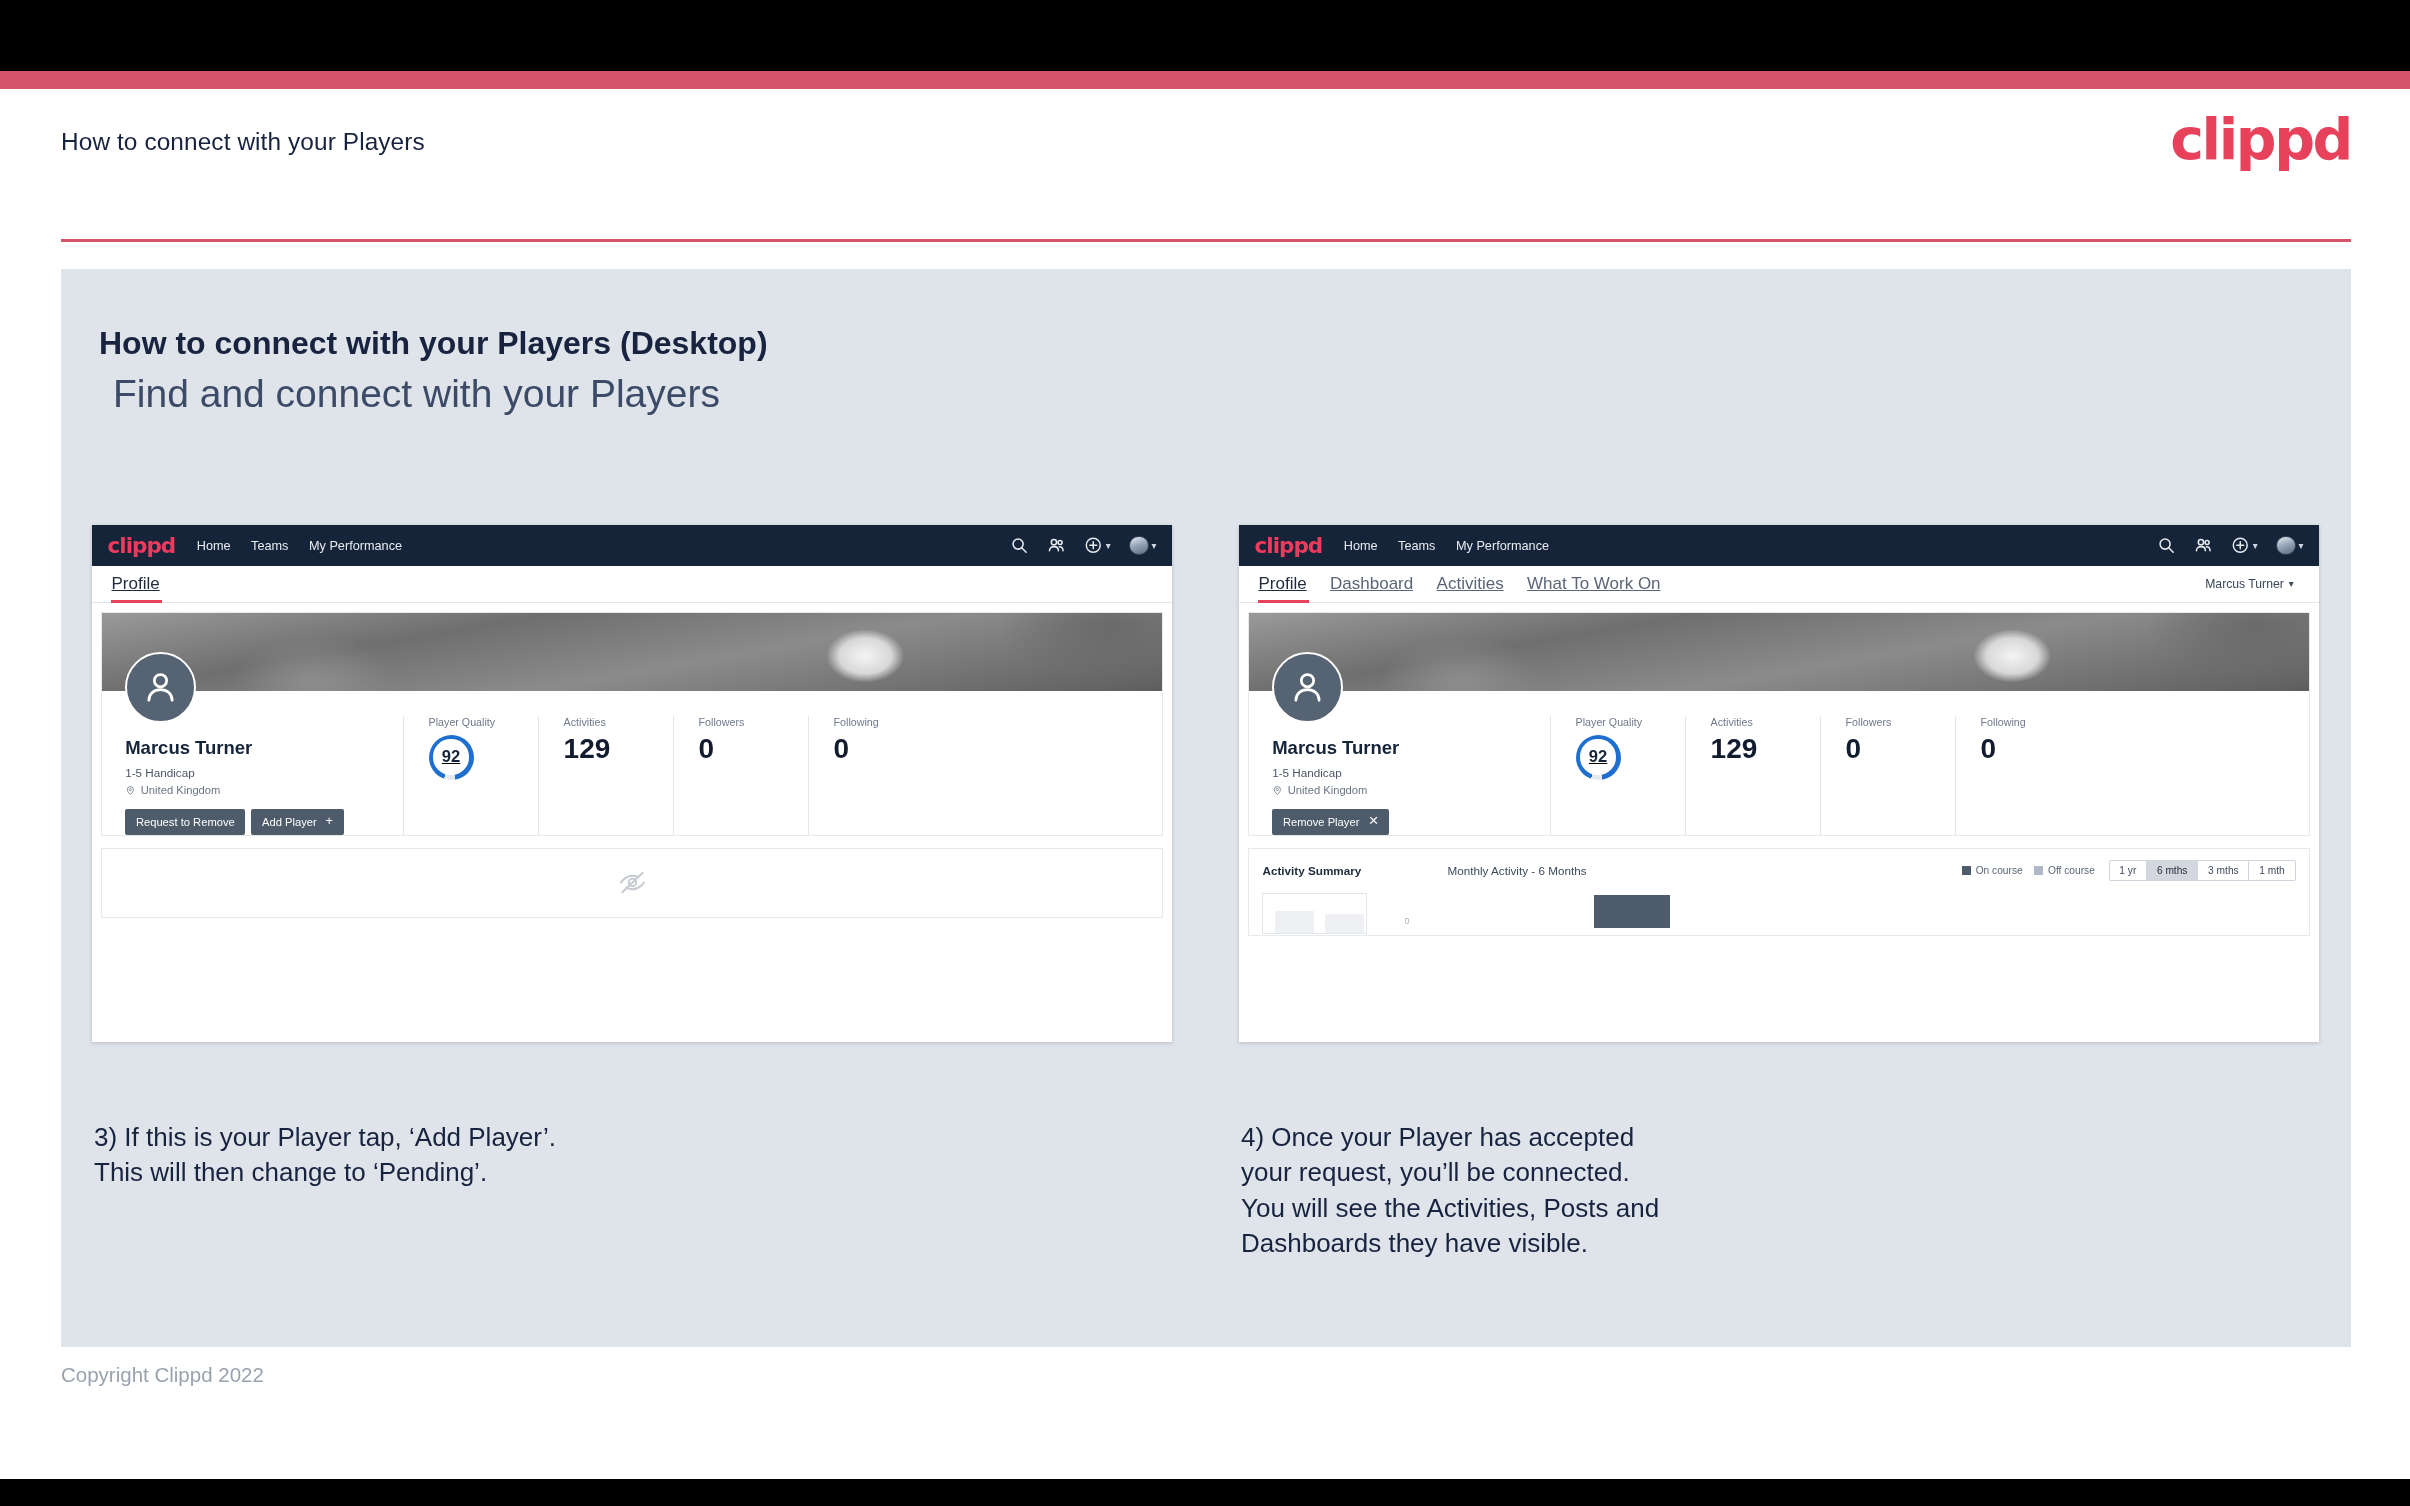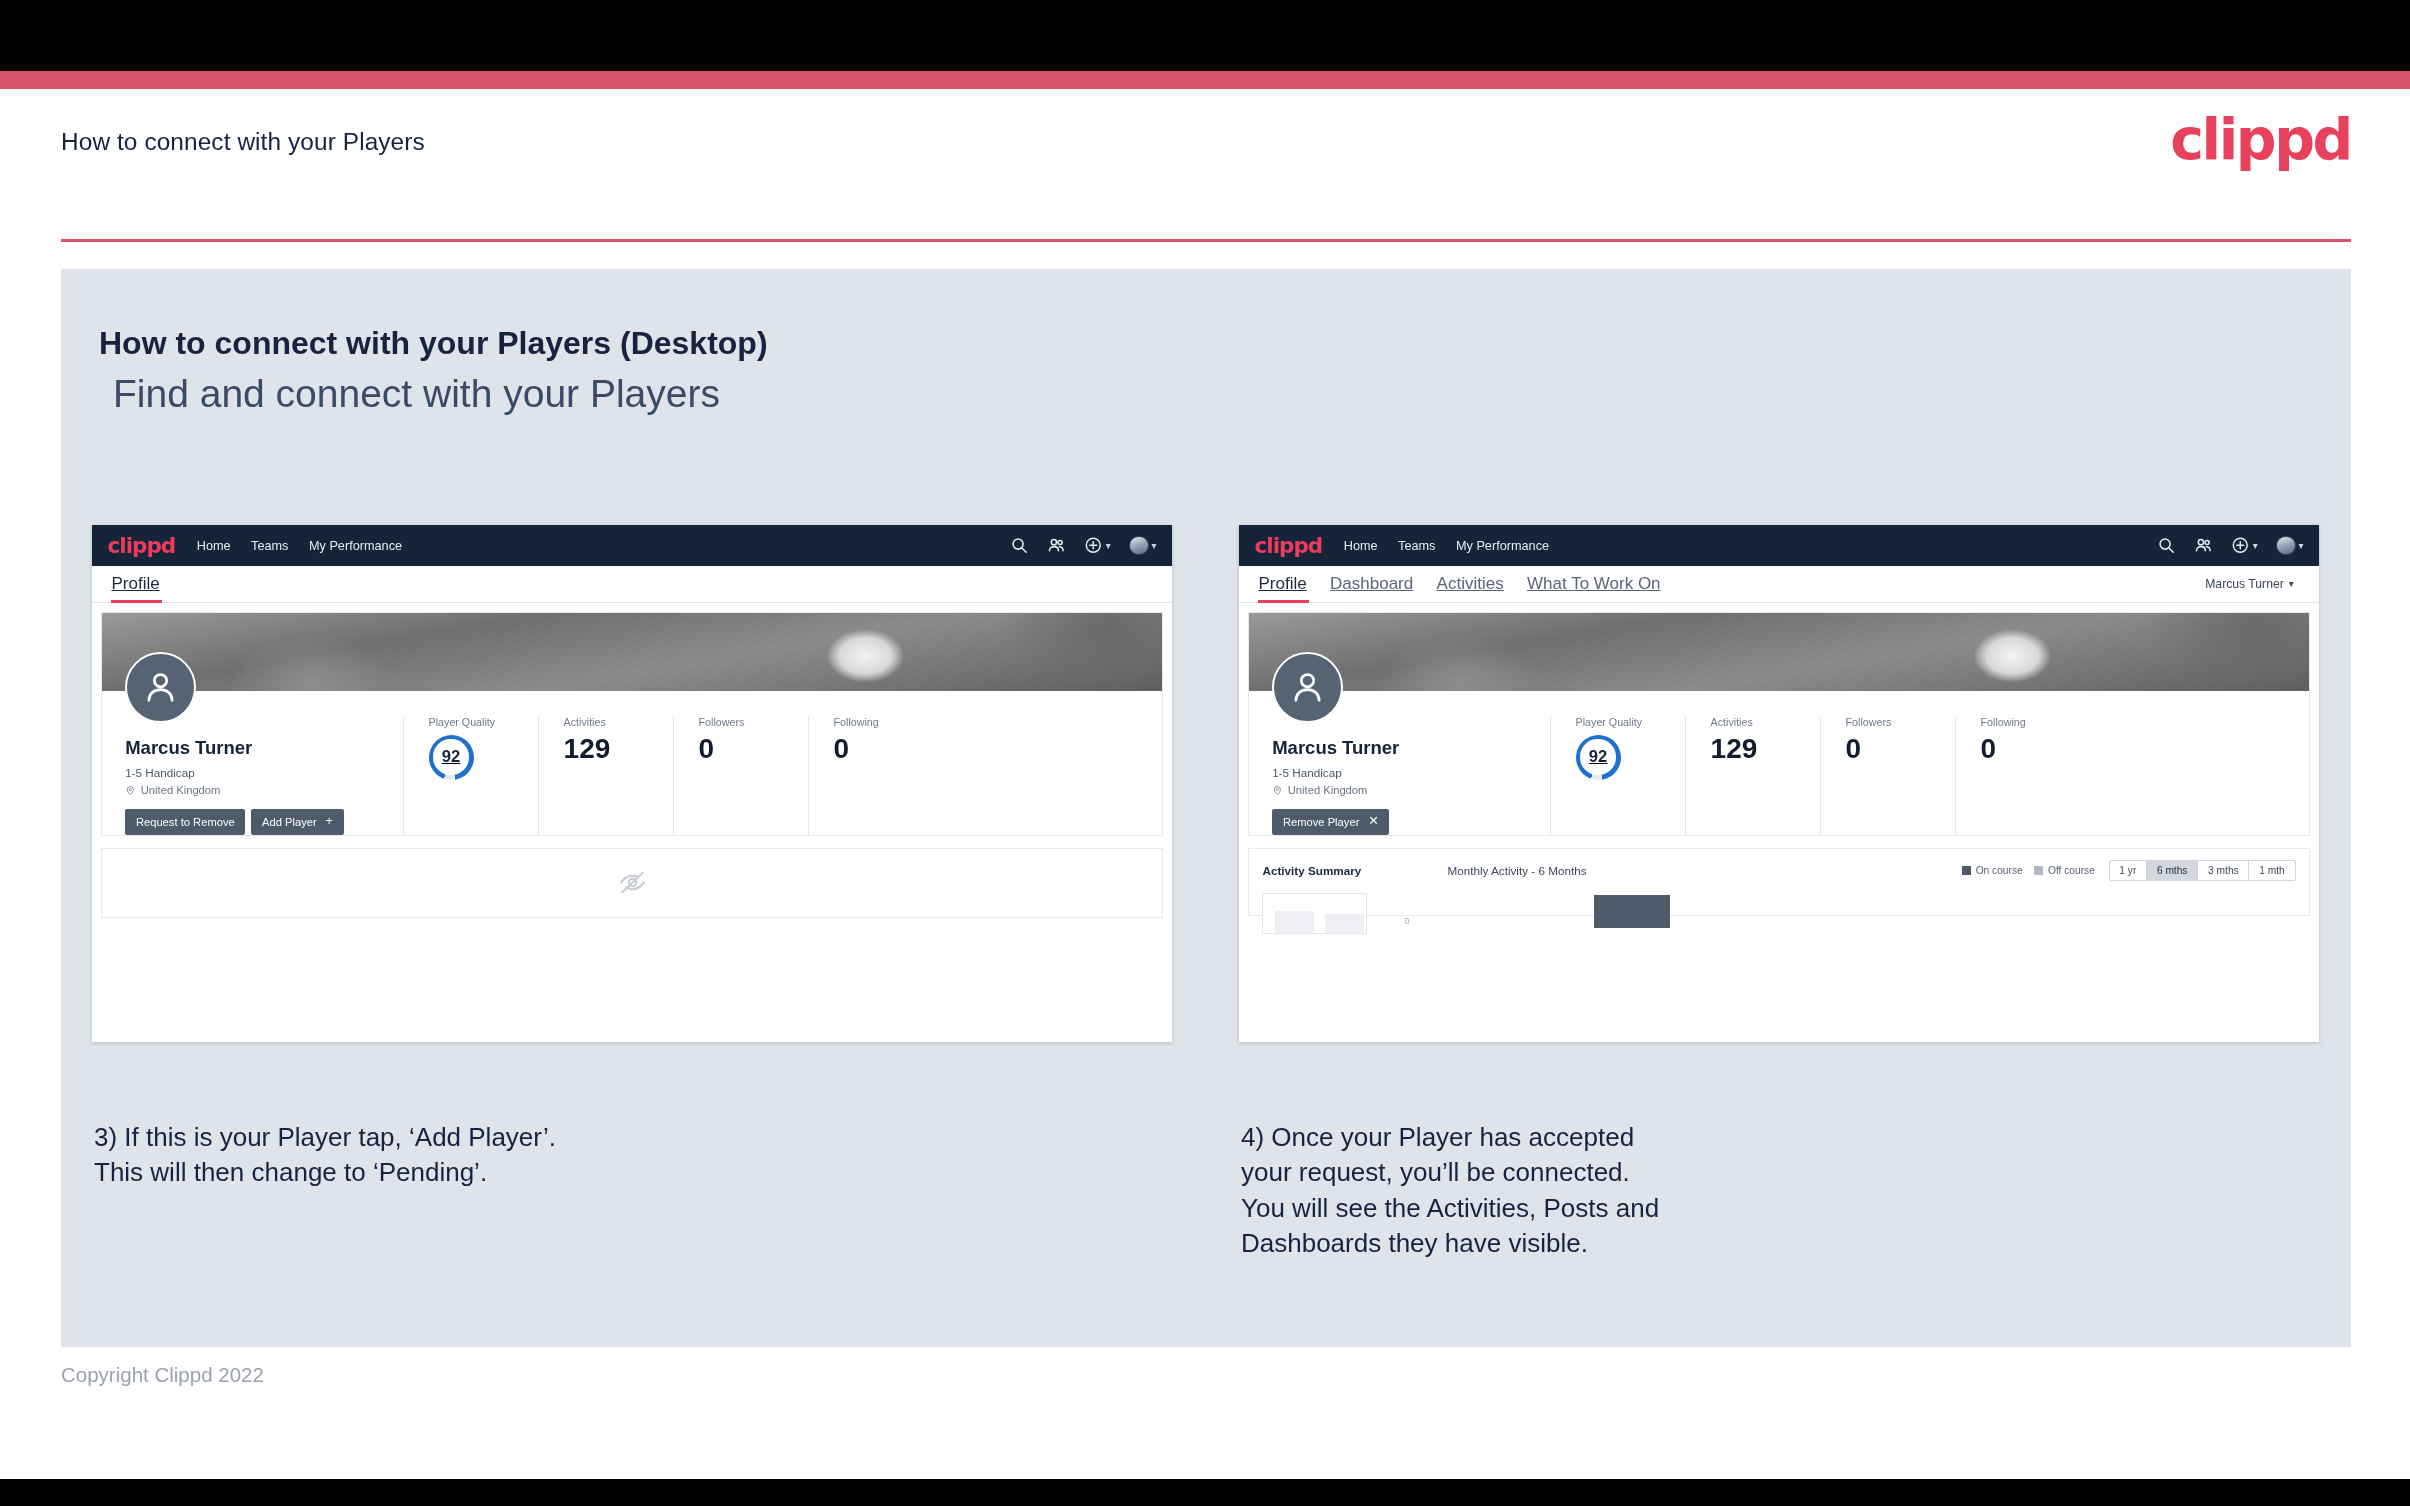--- a/index.html
+++ b/index.html
@@ -146,21 +146,21 @@
   
   .lower-card {
     position:relative; margin:11.7px 8.8px 0 8.8px; height:70px;
     background:#fff; border:1px solid #e6e9ee;
     display:flex; align-items:center; justify-content:center;
   }
   .lower-card svg { width:29px; height:29px; display:block; opacity:.55; }
 
   
   .activity {
-    position:relative; margin:11.7px 8.8px 0 8.8px; height:68px;
+    position:relative; margin:11.7px 8.8px 0 8.8px; height:88px;
     background:#fff; border:1px solid #e6e9ee; padding:11.7px 13.7px 0 13.7px;
   }
   .activity-head { display:flex; align-items:center; }
   .activity-title { font-size:11.7px; font-weight:bold; color:#1f2a3d; width:185px; }
   .activity-sub { font-size:11.7px; color:#3f4a5c; }
   .activity-tools { margin-left:auto; display:flex; align-items:center; gap:13.7px; }
   .legend { display:flex; align-items:center; gap:11.7px; }
   .legend-item { display:flex; align-items:center; gap:4.9px; font-size:10.2px; color:#5a6476; }
   .swatch { width:8.8px; height:8.8px; display:block; }
   .range-group { display:flex; border:1px solid #cfd5de; border-radius:2px; overflow:hidden; }

